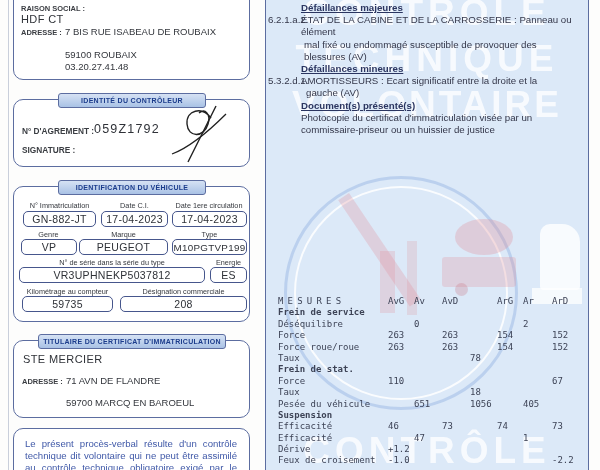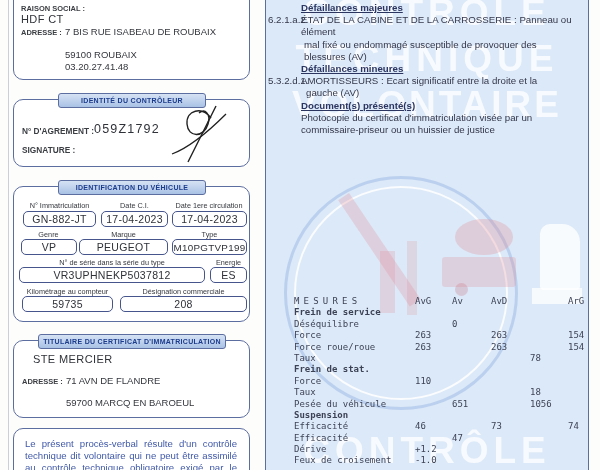--- a/index.html
+++ b/index.html
@@ -36,21 +36,21 @@
 
   
   .defects{position:absolute;left:35px;top:2px;width:284px;font-size:9.7px;line-height:12.2px;color:#34374a;}
   .def-line{position:relative;white-space:nowrap;}
   .def-head{font-weight:bold;text-decoration:underline;color:#2b3560;}
   .def-num{position:absolute;left:-33px;top:0;color:#34374a;font-weight:normal;text-decoration:none;}
 
   
   .measures{position:absolute;left:0;top:296px;width:324px;font-family:"DejaVu Sans Mono","Liberation Mono",monospace;
             font-size:9px;color:#3d4356;}
-  .mrow{display:grid;grid-template-columns:110px 26px 28px 28px 27px 26px 29px 30px;padding-left:28px;height:11.4px;line-height:11.4px;white-space:nowrap;gap:11px;}
+  .mrow{display:grid;grid-template-columns:110px 26px 28px 28px 27px 26px 29px 30px;padding-left:12px;height:11.4px;line-height:11.4px;white-space:nowrap;}
   .mrow .cell{overflow:visible;}
   .mrow.bold .lab{font-weight:bold;}
   .mtitle{letter-spacing:4.2px;}
 
   .sig{position:absolute;}
 </style>
 </head>
 <body>
 
 <div class="page">
@@ -100,21 +100,21 @@
     <div class="fbox" style="left:196px;top:80px;width:37px;">ES</div>
 
     <div class="flabel" style="left:8px;top:100px;width:91px;">Kilométrage au compteur</div>
     <div class="flabel" style="left:106px;top:100px;width:127px;">Désignation commerciale</div>
     <div class="fbox" style="left:8px;top:109px;width:91px;">59735</div>
     <div class="fbox" style="left:106px;top:109px;width:127px;">208</div>
   </div>
 
   <div class="lbox" style="top:340px;height:78px;">
     <div class="hdrbar" style="left:24px;width:186px;">TITULAIRE DU CERTIFICAT D'IMMATRICULATION</div>
-    <div class="bigval" style="left:19px;top:12px;">STE MERCIER</div>
+    <div class="bigval" style="left:9px;top:12px;">STE MERCIER</div>
     <div class="slabel" style="left:8px;top:36px;">ADRESSE :</div>
     <div class="sval" style="left:52px;top:34px;">71 AVN DE FLANDRE</div>
     <div class="sval" style="left:52px;top:56px;">59700 MARCQ EN BAROEUL</div>
   </div>
 
   <div class="lbox" style="top:428px;height:70px;">
     <div class="note-text">Le présent procès-verbal résulte d'un contrôle technique dit volontaire qui ne peut être assimilé au contrôle technique obligatoire exigé par le code de la route.</div>
   </div>
 
   <div class="panel">

